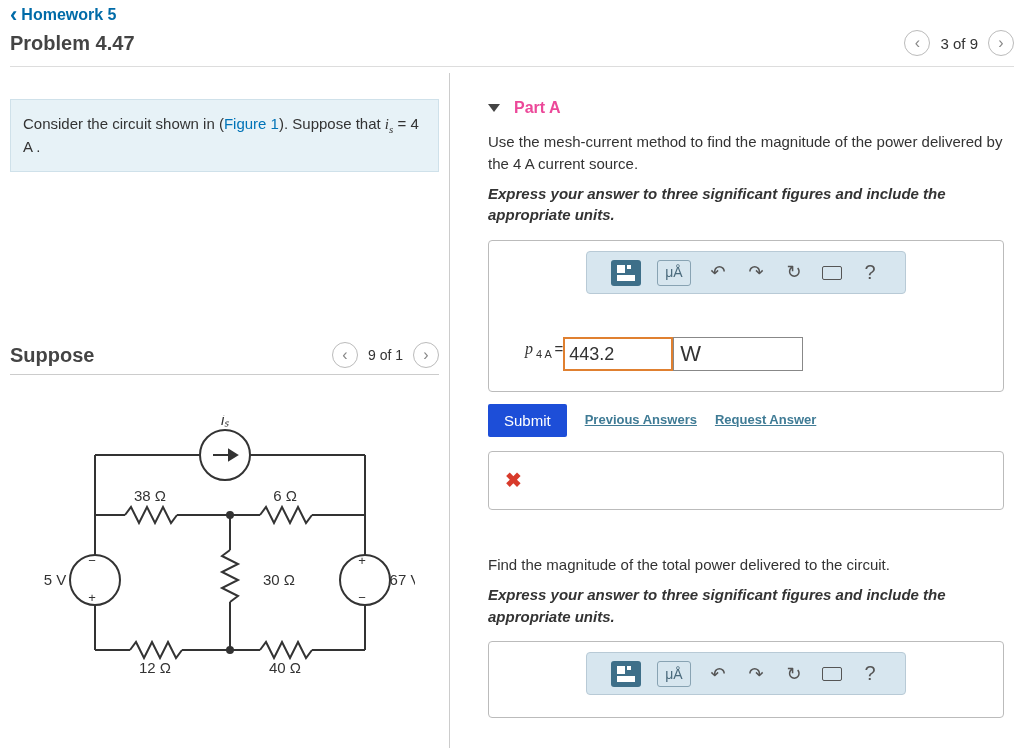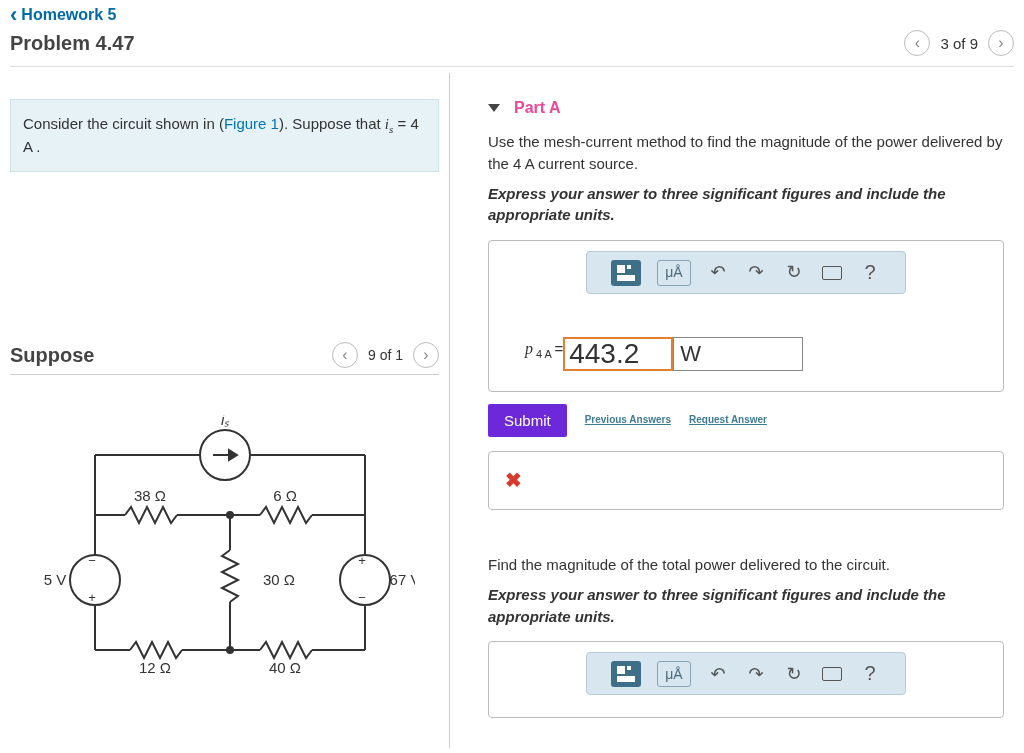--- a/index.html
+++ b/index.html
@@ -64,34 +64,34 @@
     display:flex; align-items:center; justify-content:center;
   }
   .tool-btn.units {
     width: 34px; height: 26px; border: 1px solid #88a3b3; border-radius: 3px;
     font-size: 14px; color: #4a6a7c; background:#d7e6ef;
   }
   .kb-icon { width:20px; height:14px; border:1px solid #555; border-radius:2px; position:relative; }
   .answer-row { display: flex; align-items: flex-start; padding-left: 20px; margin-top: 43px; }
   .answer-label { font-style: italic; font-family: Georgia, serif; font-size: 16px; }
   .value-input {
-    font-size: 28px; width: 110px; height: 34px; border: 1px solid #888;
+    font-size: 18px; width: 110px; height: 34px; border: 1px solid #888;
     padding: 0 4px; color: #333; font-family: Arial;
   }
   .value-highlight { border: 2px solid #e08030; }
   .unit-input {
     font-size: 22px; width: 130px; height: 34px; border: 1px solid #888;
     padding: 0 6px; color: #333; font-family: Arial; display:flex; align-items:center;
   }
   .submit-row { display: flex; align-items: center; gap: 18px; margin-top: 12px; }
   .submit-btn {
-    background: #6d28d9; color: #fff; border: none; padding: 8px 16px;
+    background: #1d4ed8; color: #fff; border: none; padding: 8px 16px;
     font-size: 15px; border-radius: 2px; cursor: pointer;
   }
-  .link { color: #3f7b95; font-weight: bold; text-decoration: underline; cursor: pointer; font-size: 10px; }
+  .link { color: #3f7b95; font-weight: bold; text-decoration: underline; cursor: pointer; font-size: 13px; }
   .feedback-box {
     border: 1px solid #bbb; border-radius: 4px; margin-top: 14px;
     padding: 14px 16px; display: flex; align-items: center; gap: 12px;
     font-weight: bold; color: #333; font-size: 15px;
   }
   .x-icon { color: #d83a2b; font-size: 20px; font-weight: bold; }
   svg text { font-family: Arial; }
 </style>
 </head>
 <body>

